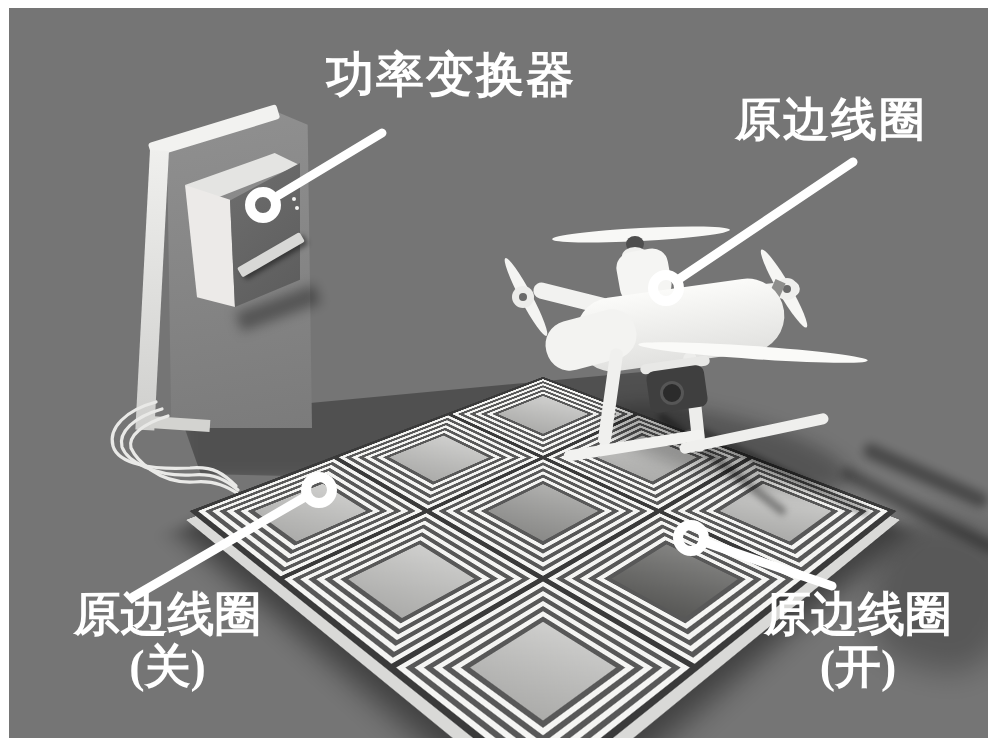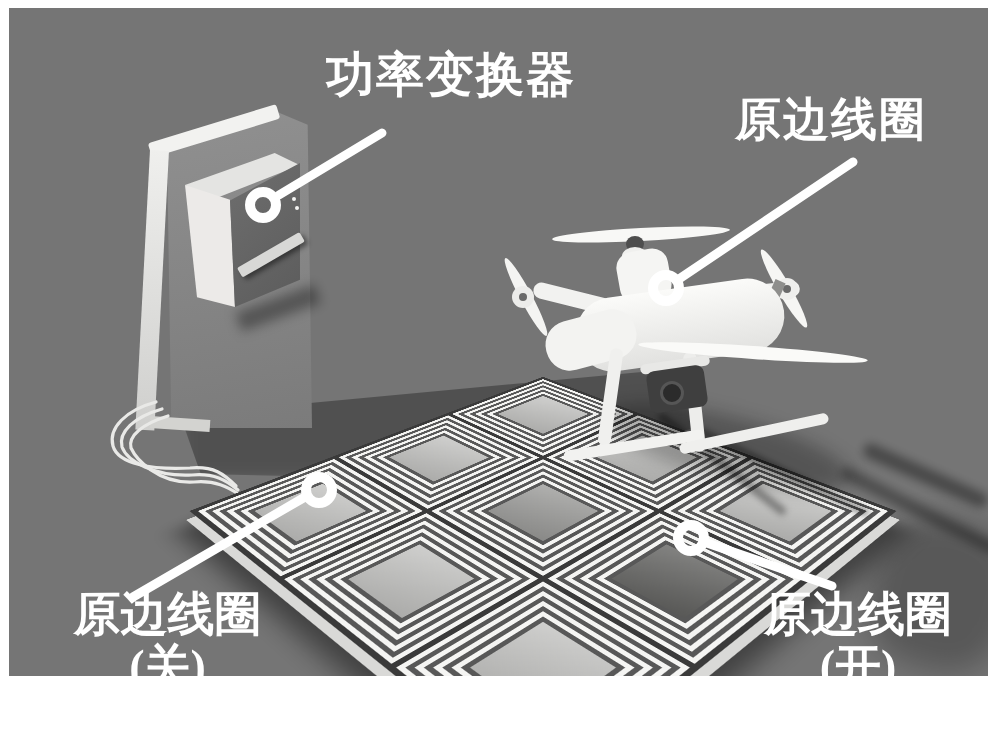--- a/index.html
+++ b/index.html
@@ -1,16 +1,16 @@
 <!DOCTYPE html>
 <html><head>
 <meta charset="utf-8">
 <style>
   html,body{margin:0;padding:0;background:#ffffff;}
-  .figure{position:relative;width:1000px;height:676px;background:#ffffff;overflow:hidden;
+  .figure{position:relative;width:1000px;height:754px;background:#ffffff;overflow:hidden;
           font-family:"Liberation Serif","DejaVu Serif",serif;}
   .scene{position:absolute;inset:0;background:#757575;}
 
   
   .soft{position:absolute;pointer-events:none;}
   .wall-shadow{left:180px;top:362px;width:520px;height:118px;
     background:rgba(22,22,22,.38);filter:blur(8px);
     clip-path:polygon(0 45%,97% 5%,100% 55%,55% 100%,4% 95%);}
   .shadow-right-1{left:858px;top:468px;width:135px;height:15px;background:rgba(0,0,0,.38);
     filter:blur(5px);transform:rotate(24deg);border-radius:8px;}

